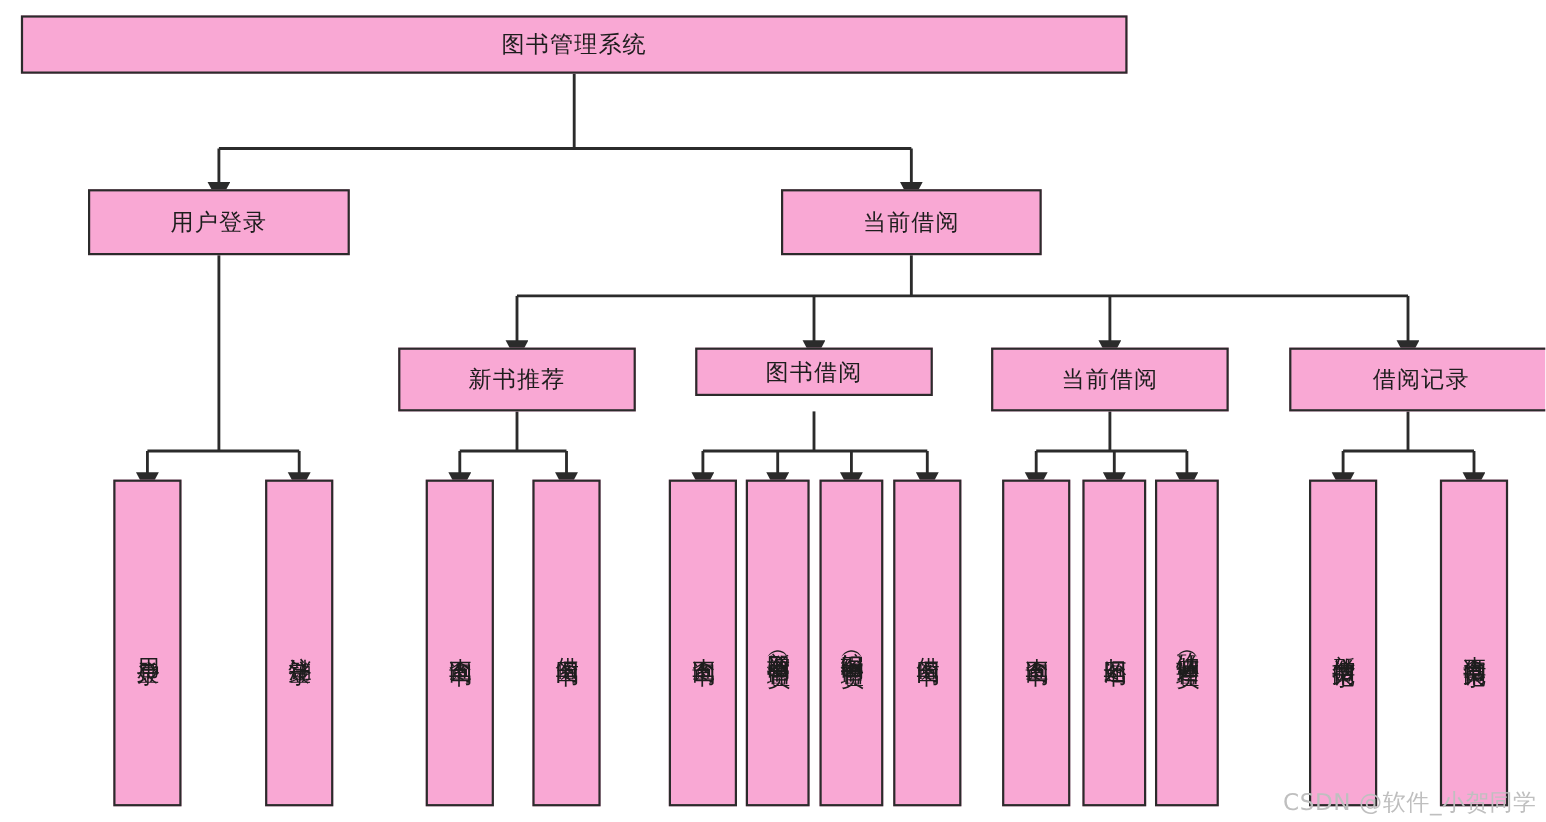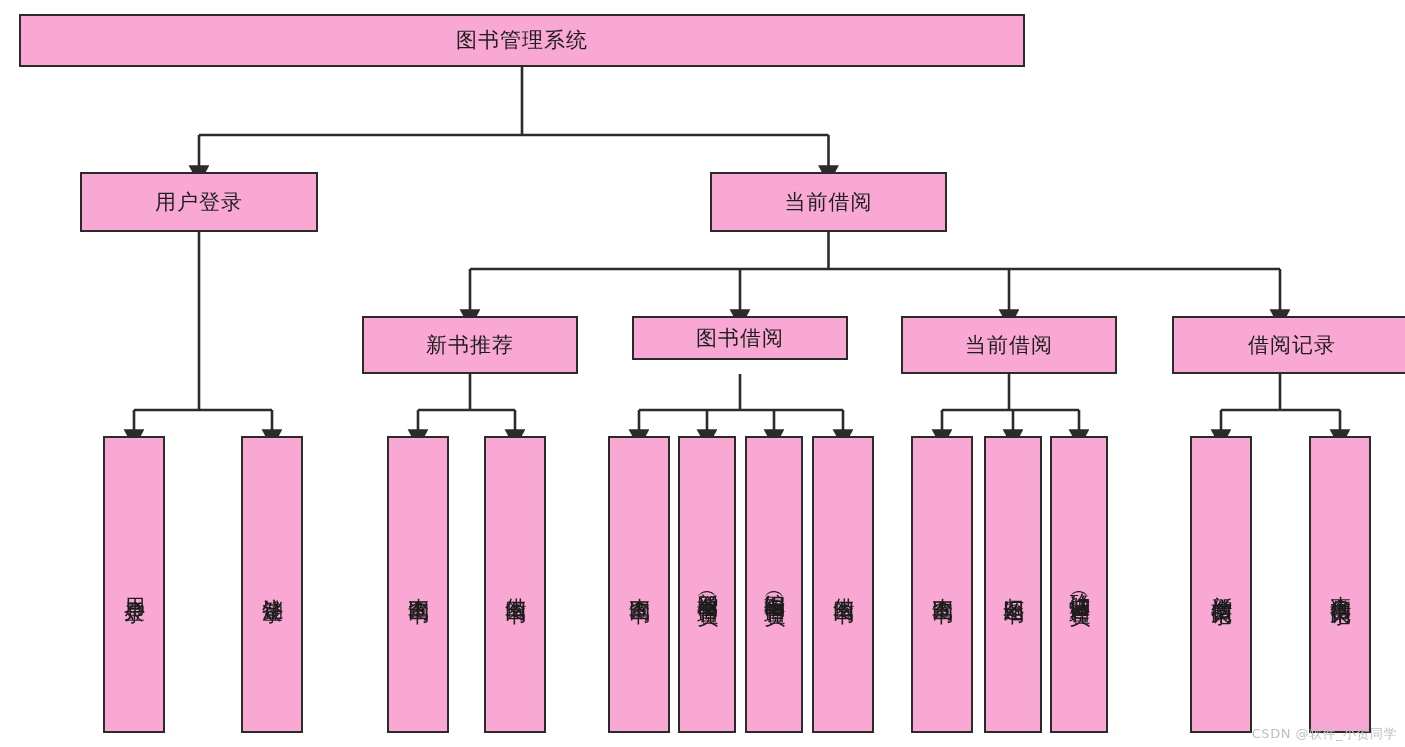--- a/index.html
+++ b/index.html
@@ -8,21 +8,21 @@
   #wires{position:absolute;left:0;top:0;width:1405px;height:747px;}
   .node{position:absolute;box-sizing:border-box;background:#f9a8d4;
         border:2px solid #2b2b2b;display:flex;align-items:center;justify-content:center;}
   .node .lbl{color:#1d1d1d;text-align:center;line-height:1.18;white-space:pre-line;}
   .node.h .lbl{font-size:21px;letter-spacing:1px;}
   .node.root .lbl{font-size:21px;letter-spacing:1px;}
   .node.v{align-items:center;justify-content:center;}
   .node.v .lbl{writing-mode:vertical-rl;text-orientation:upright;
                font-size:21px;line-height:1.12;letter-spacing:2px;
                max-height:278px;}
-  .wm{position:absolute;right:8px;bottom:4px;font-size:13px;color:#bfbfbf;
+  .wm{position:absolute;right:8px;bottom:4px;font-size:21px;color:#bfbfbf;
       letter-spacing:0.5px;white-space:nowrap;}
 </style>
 </head>
 <body>
 
 <div id="stage">
   <svg id="wires" viewBox="0 0 1405 747">
     <defs>
       <marker id="arrow" markerWidth="12" markerHeight="12" refX="2.2" refY="4" orient="auto" markerUnits="strokeWidth">
         <path d="M0,0 L0,8 L7.5,4 z" fill="#2b2b2b"></path>

